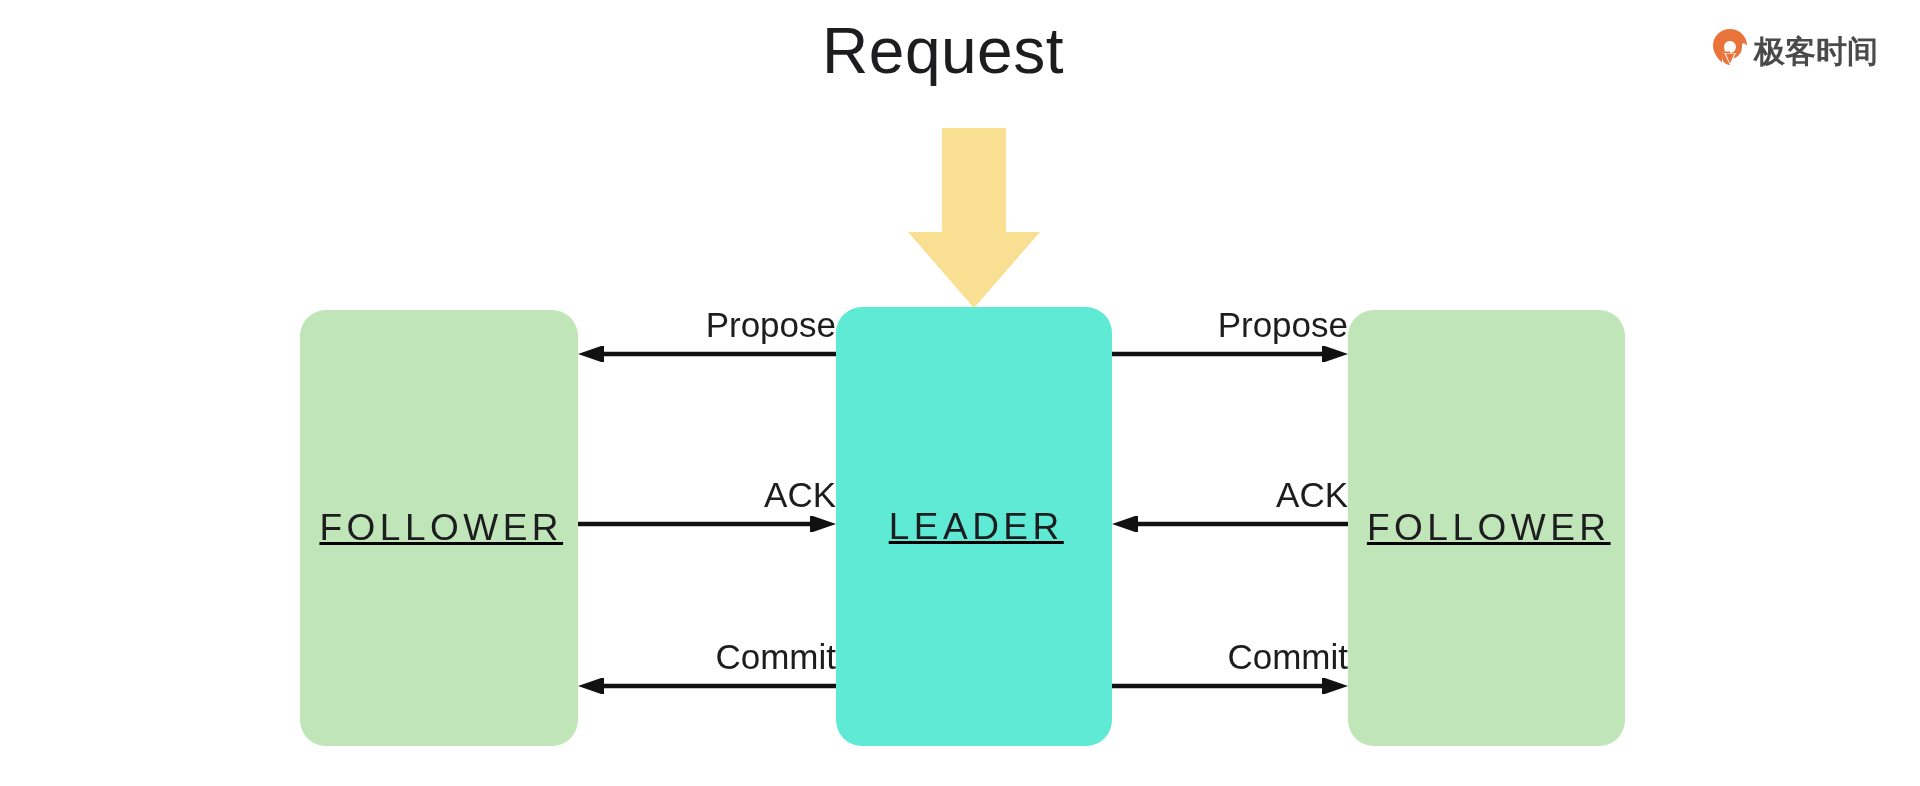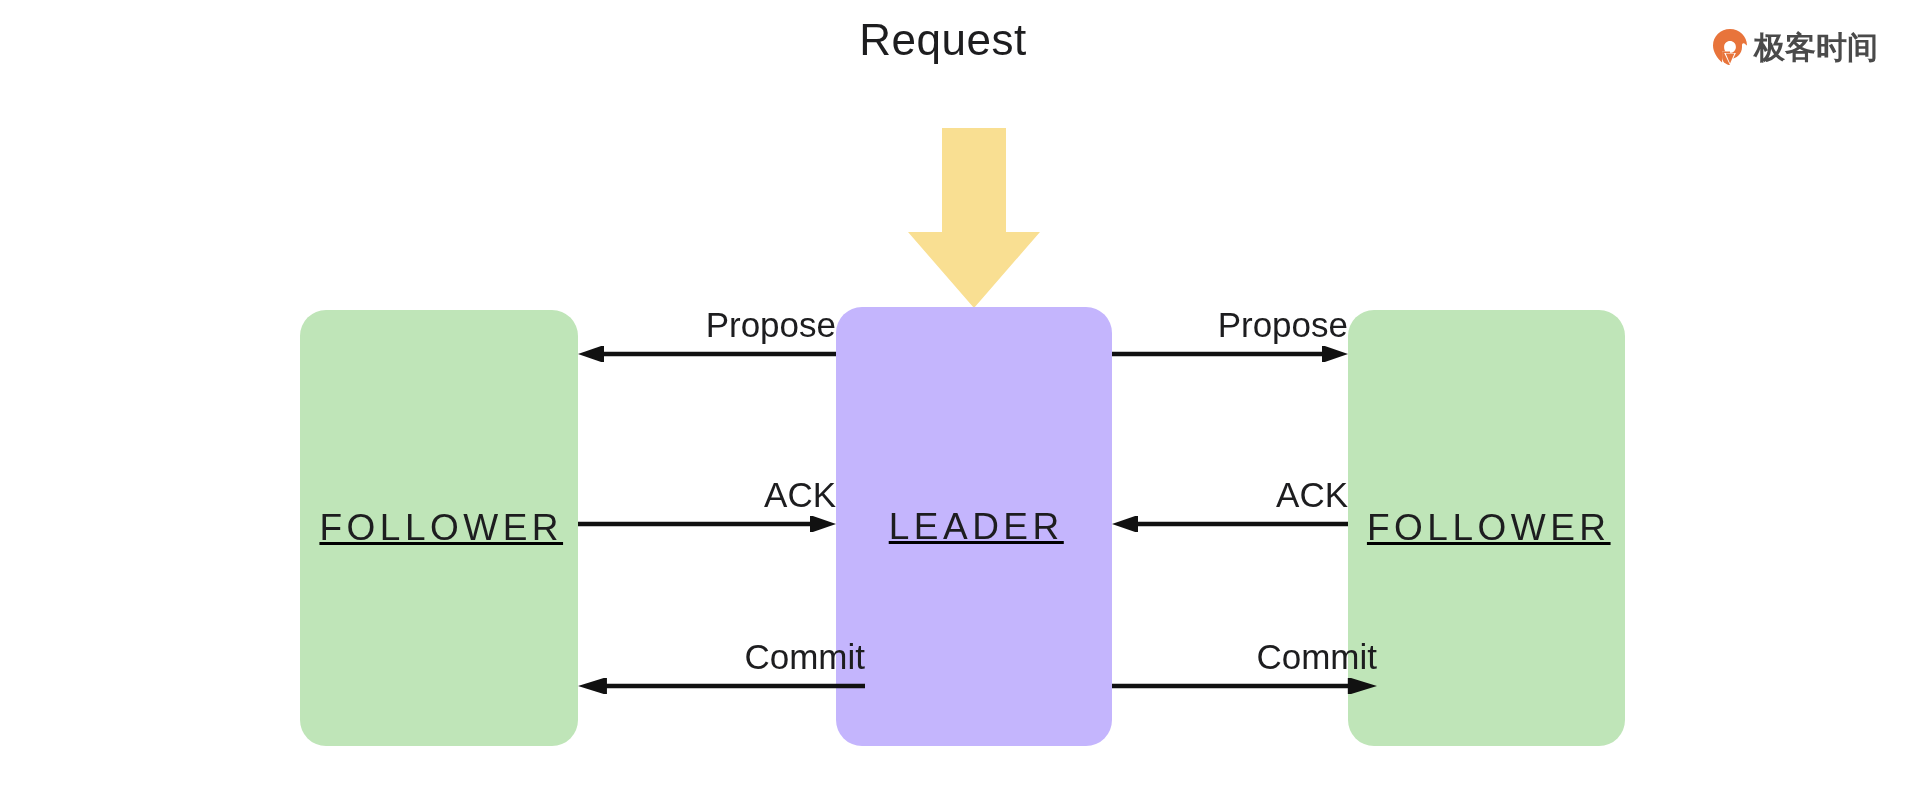--- a/index.html
+++ b/index.html
@@ -24,38 +24,38 @@
   }
 
   
   .title {
     position: absolute;
     left: 0;
     top: 14px;
     width: 1920px;
     text-align: center;
     font-family: "Liberation Sans", "DejaVu Sans", sans-serif;
-    font-size: 44px;
+    font-size: 64px;
     font-weight: 300;
     letter-spacing: 0.5px;
     color: #1d1d1f;
     line-height: 1.18;
   }
   .title-inner {
     display: inline-block;
     transform: translateX(-17px);
   }
 
   
   .brand {
     position: absolute;
     right: 42px;
     top: 27px;
     display: flex;
-    align-items: center;
+    align-items: flex-end;
     gap: 4px;
   }
   .brand-mark {
     width: 40px;
     height: 40px;
     display: block;
   }
   .brand-text {
     font-family: "DejaVu Sans", "Liberation Sans", sans-serif;
     font-size: 31px;
@@ -138,21 +138,21 @@
     height: 16px;
     display: block;
   }
 
   
   .msg-left  { left: 578px; width: 258px; }
   .msg-right { left: 1112px; width: 236px; }
 
   .row-propose { top: 292px; }
   .row-ack     { top: 462px; }
-  .row-commit  { top: 624px; padding-left: 29px; }
+  .row-commit  { top: 624px; }
 </style>
 </head>
 <body>
 
 <div class="canvas">
 
   <div class="title"><span class="title-inner">Request</span></div>
 
   <div class="brand">
     <svg class="brand-mark" viewBox="0 0 40 40">
@@ -166,21 +166,21 @@
   </div>
 
   <svg class="request-arrow" viewBox="0 0 132 180" preserveAspectRatio="none">
     <path d="M34 0 L98 0 L98 104 L132 104 L66 180 L0 104 L34 104 Z" fill="#F9DF92"></path>
   </svg>
 
   <div class="node" id="node-follower-left" style="background:#BFE5B8;">
     <span class="node-label">FOLLOWER</span>
   </div>
 
-  <div class="node" id="node-leader" style="background:#c4b5fd;">
+  <div class="node" id="node-leader" style="background:#5eead4;">
     <span class="node-label">LEADER</span>
   </div>
 
   <div class="node" id="node-follower-right" style="background:#BFE5B8;">
     <span class="node-label">FOLLOWER</span>
   </div>
 
   <div class="msg msg-left row-propose">
     <div class="msg-label">Propose</div>
     <svg class="msg-line" viewBox="0 0 258 16" preserveAspectRatio="none">

